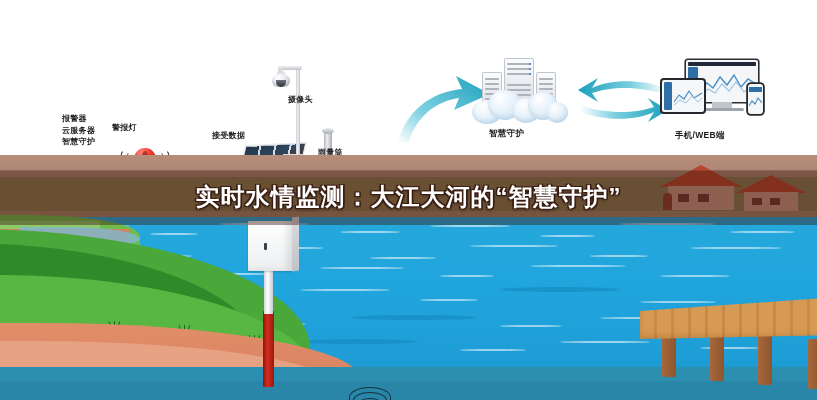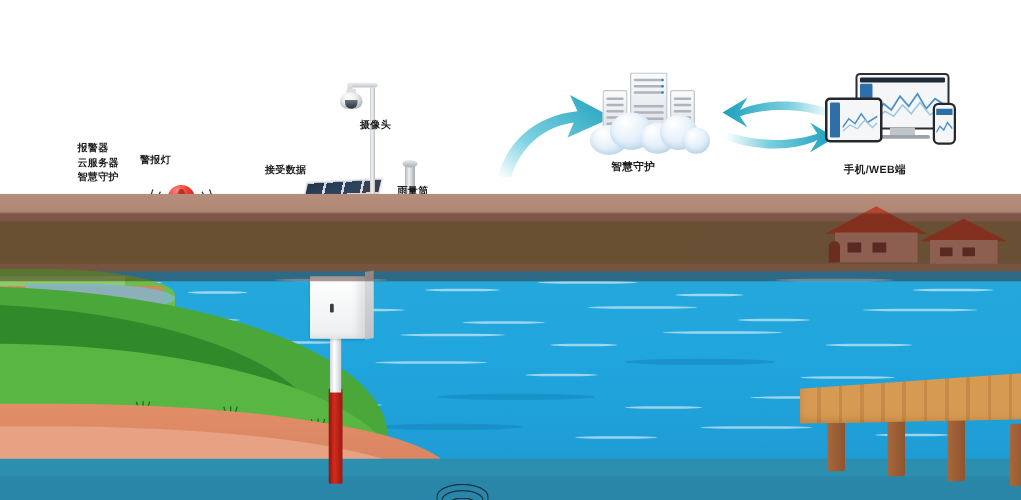--- a/index.html
+++ b/index.html
@@ -533,14 +533,15 @@
       <i class="rw" style="left:5px;top:11px;width:24px;height:11px;"></i>
       <i class="rw" style="left:1px;top:5px;width:32px;height:15px;"></i>
       <i class="rw" style="left:-3px;top:0px;width:40px;height:19px;"></i>
     </div>
 
   </div>
 
   <div class="band">
     <span class="edge-t"></span>
   </div>
+  <div class="title">实时水情监测：大江大河的“智慧守护”</div>
 
 </div>
 
 </body></html>

